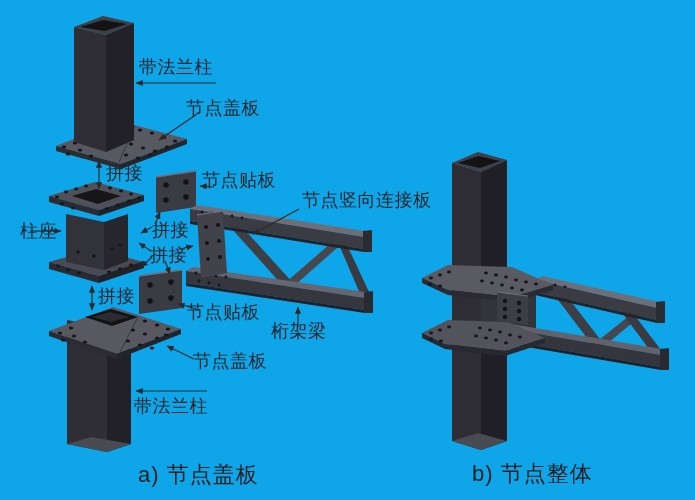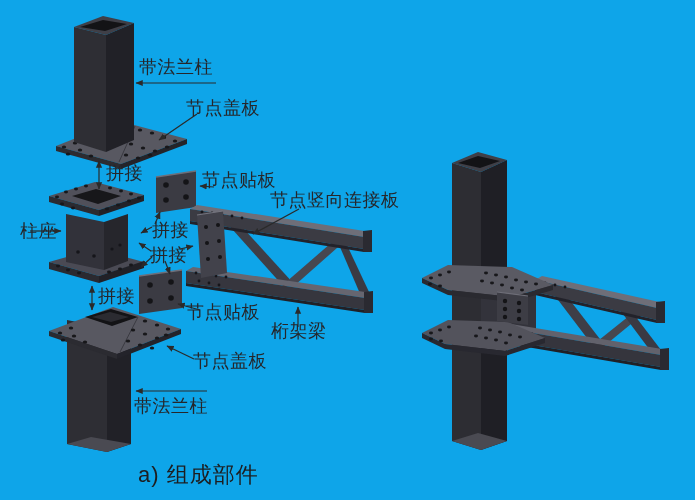--- a/index.html
+++ b/index.html
@@ -323,24 +323,25 @@
       <line x1="151" y1="251" x2="139" y2="243" marker-end="url(#ah)"></line>
       <line x1="152" y1="257" x2="141" y2="267" marker-end="url(#ah)"></line>
       <line x1="165" y1="261" x2="170" y2="274" marker-end="url(#ah)"></line>
     </g>
   </svg>
 
   <span class="lbl" style="left:139px;top:58px">带法兰柱</span>
   <span class="lbl" style="left:186px;top:99px">节点盖板</span>
   <span class="lbl" style="left:106px;top:164px">拼接</span>
   <span class="lbl" style="left:202px;top:171px">节点贴板</span>
-  <span class="lbl" style="left:270px;top:191px">节点竖向连接板</span>
+  <span class="lbl" style="left:302px;top:191px">节点竖向连接板</span>
   <span class="lbl" style="left:20px;top:222px">柱座</span>
   <span class="lbl" style="left:152px;top:221px">拼接</span>
   <span class="lbl" style="left:150px;top:246px">拼接</span>
   <span class="lbl" style="left:98px;top:287px">拼接</span>
   <span class="lbl" style="left:186px;top:303px">节点贴板</span>
   <span class="lbl" style="left:271px;top:322px">桁架梁</span>
   <span class="lbl" style="left:193px;top:352px">节点盖板</span>
   <span class="lbl" style="left:134px;top:397px">带法兰柱</span>
 
-  <span class="caption" style="left:138px;top:460px">a) 组成部件</span>
+  <span class="caption" style="left:138px;top:460px">a) 节点盖板</span>
+  <span class="caption" style="left:472px;top:459px">b) 节点整体</span>
 </div>
 
 </body></html>

